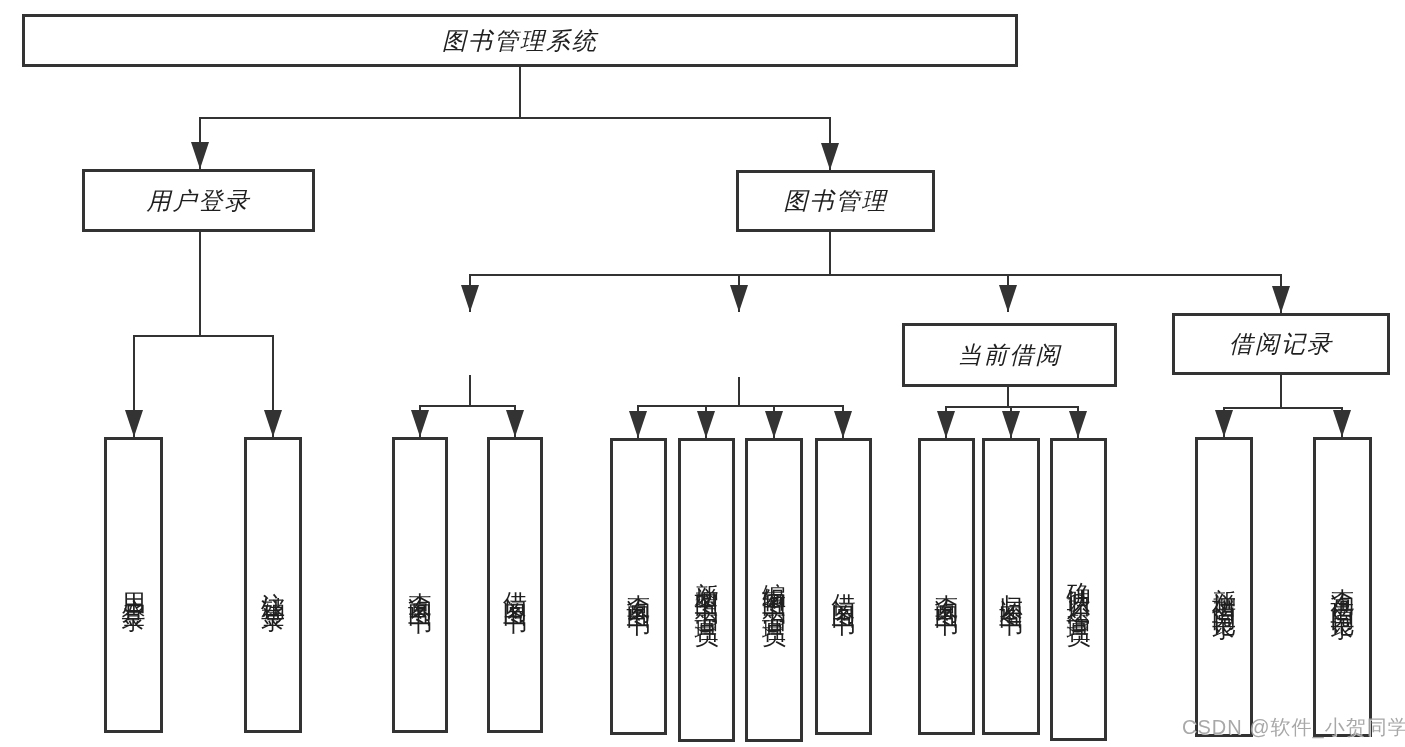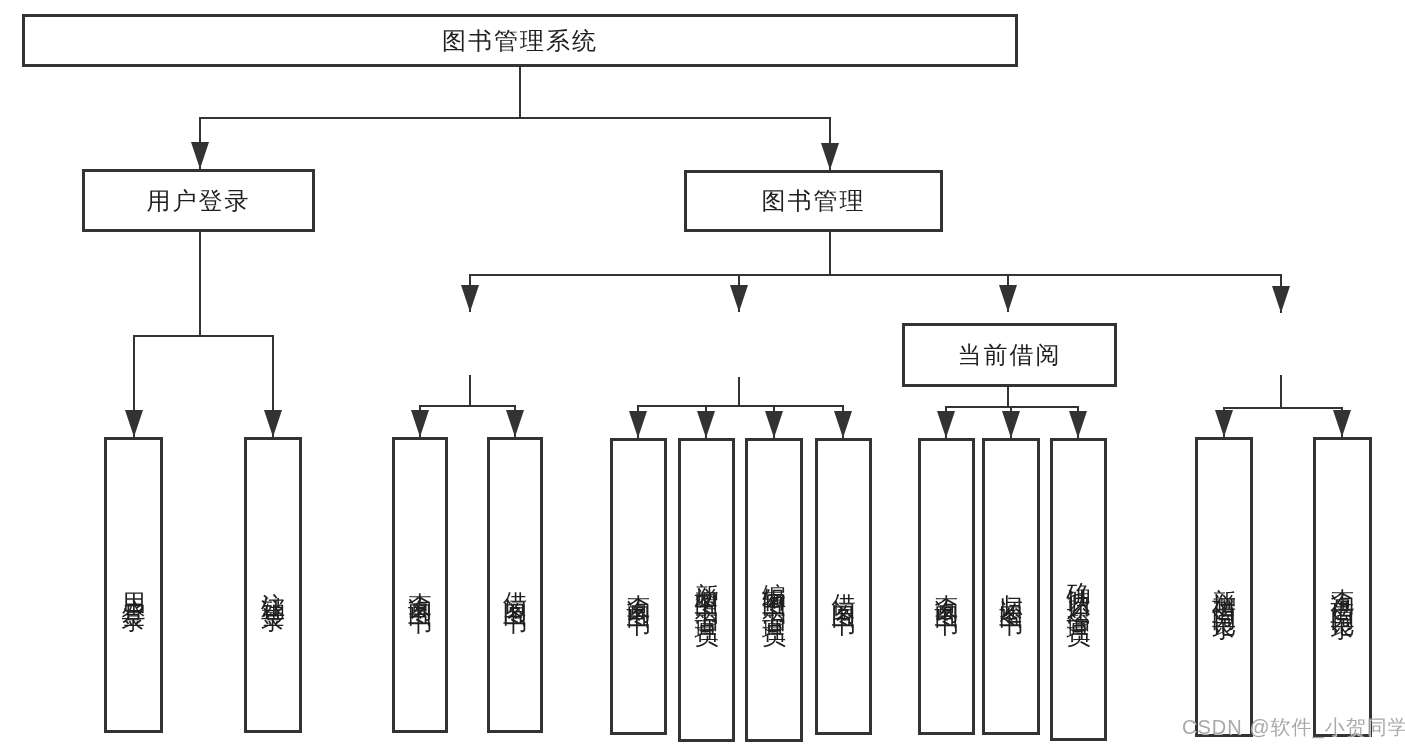--- a/index.html
+++ b/index.html
@@ -7,21 +7,21 @@
        font-family:"Liberation Sans",sans-serif;color:#1f1f1f;}
   .canvas{position:absolute;left:0;top:0;width:1405px;height:747px;}
   
   .ln{position:absolute;background:#333333;}
   .ah{position:absolute;width:0;height:0;
       border-left:9px solid transparent;border-right:9px solid transparent;
       border-top:27px solid #333333;}
   
   .hbox{position:absolute;box-sizing:border-box;border:3px solid #333333;background:#ffffff;
         display:flex;align-items:center;justify-content:center;
-        font-size:24px;letter-spacing:2px;color:#1f1f1f;}
+        font-size:24px;letter-spacing:2px;color:#1f1f1f;font-style:italic;}
   .vbox{position:absolute;box-sizing:border-box;border:3px solid #333333;background:#ffffff;
         display:flex;align-items:center;justify-content:center;
         font-size:24px;color:#1f1f1f;}
   .vbox .lbl{writing-mode:vertical-rl;text-orientation:mixed;letter-spacing:6px;line-height:1;}
   .watermark{position:absolute;left:1182px;top:714px;font-size:20px;letter-spacing:1px;
         color:rgba(158,158,158,0.9);white-space:nowrap;z-index:20;
         text-shadow:1px 1px 0 rgba(255,255,255,0.7);}
 </style>
 </head>
 <body>
@@ -88,30 +88,33 @@
   <div class="ah" style="left:1333px;top:410px"></div>
 
   <div class="hbox" style="left:22px;top:14px;width:996px;height:53px">
     <span class="lbl">图书管理系统</span>
   </div>
 
   <div class="hbox" style="left:82px;top:169px;width:233px;height:63px">
     <span class="lbl">用户登录</span>
   </div>
 
-  <div class="hbox" style="left:684px;top:170px;width:259px;height:62px">
+  <div class="hbox" style="left:736px;top:170px;width:199px;height:62px">
     <span class="lbl">图书管理</span>
   </div>
 
 
 
   <div class="hbox" style="left:902px;top:323px;width:215px;height:64px">
     <span class="lbl">当前借阅</span>
   </div>
 
+  <div class="hbox" style="left:1172px;top:313px;width:218px;height:62px">
+    <span class="lbl">借阅记录</span>
+  </div>
 
   <div class="vbox" style="left:104px;top:437px;width:59px;height:296px">
     <span class="lbl">用户登录</span>
   </div>
   <div class="vbox" style="left:244px;top:437px;width:58px;height:296px">
     <span class="lbl">注销登录</span>
   </div>
 
   <div class="vbox" style="left:392px;top:437px;width:56px;height:296px">
     <span class="lbl">查询图书</span>

